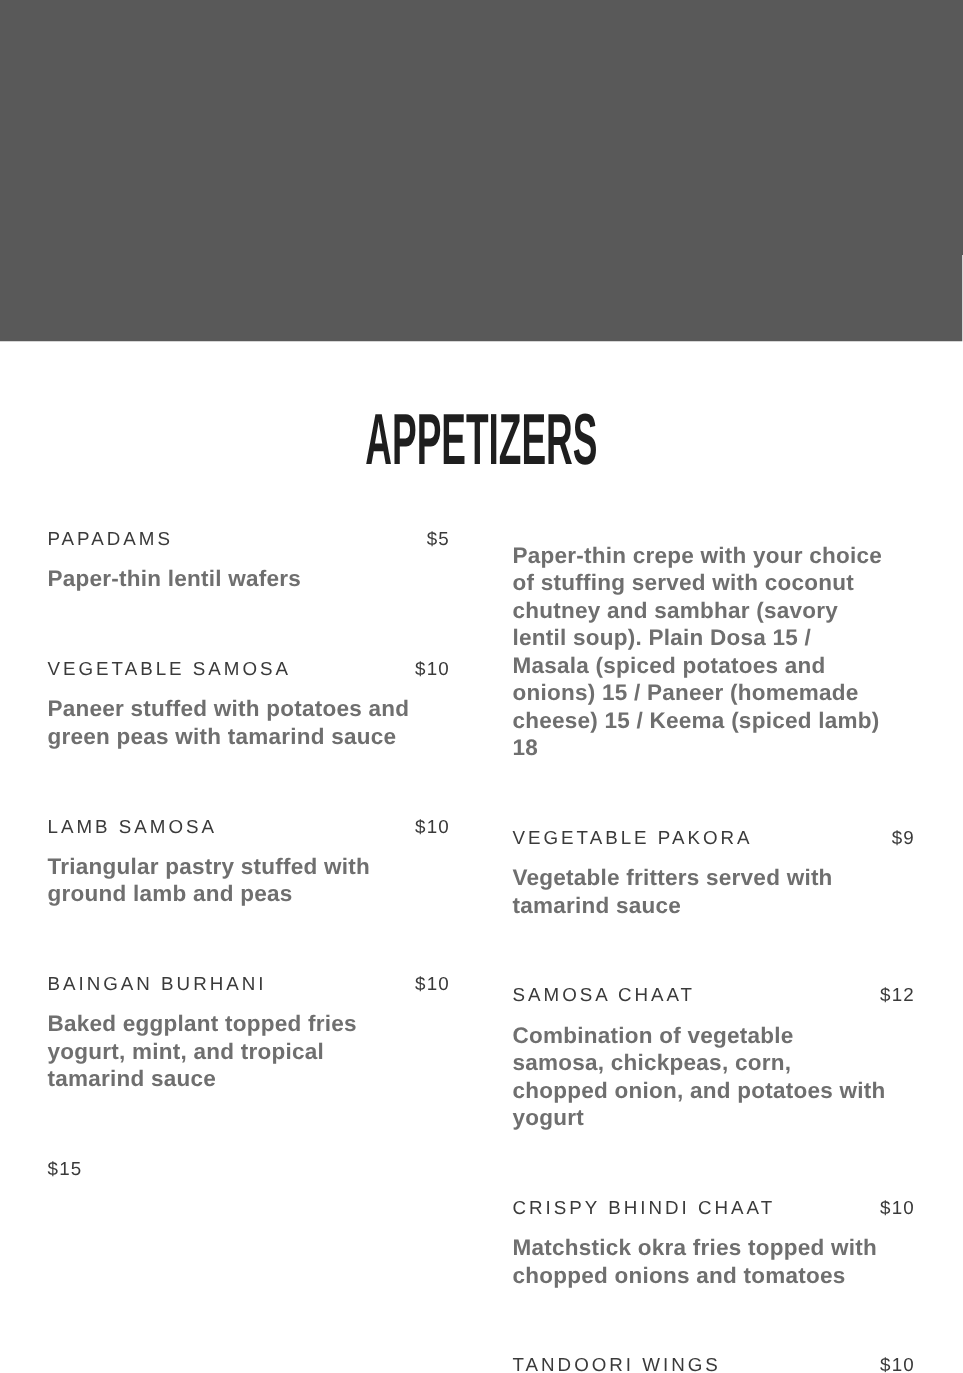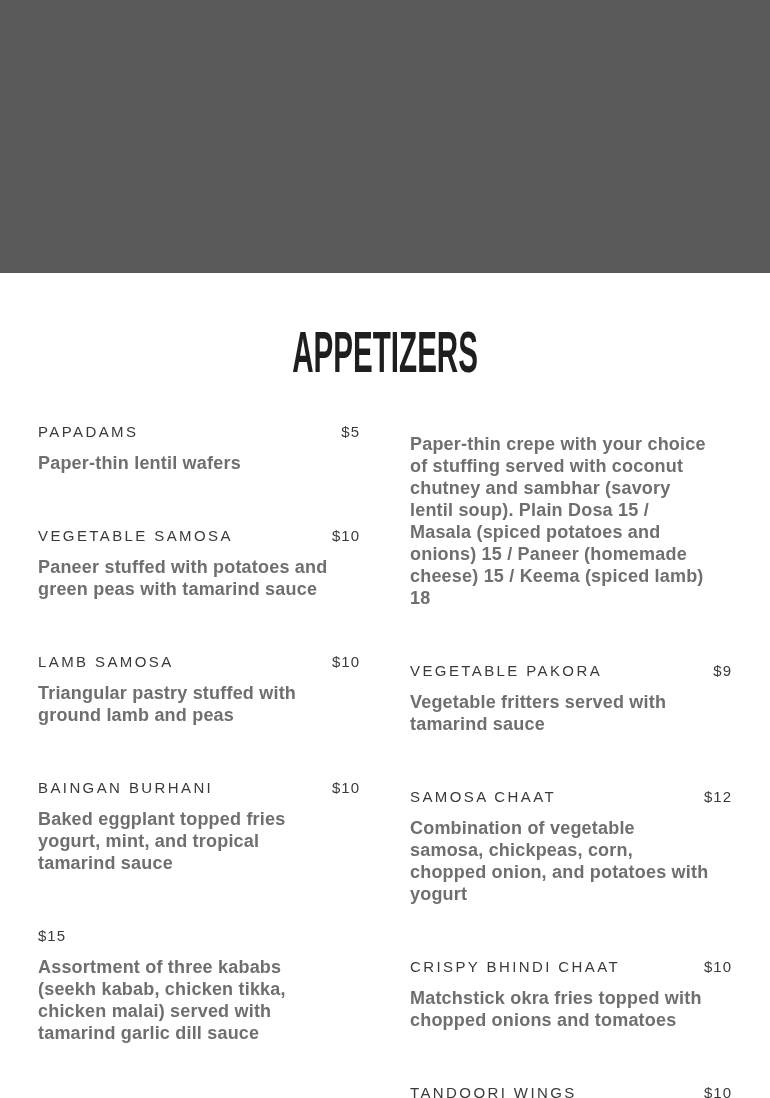--- a/index.html
+++ b/index.html
@@ -107,21 +107,20 @@
           <span class="item-name">BAINGAN BURHANI</span>
           <span class="item-price">$10</span>
         </div>
         <p class="item-desc">Baked eggplant topped fries yogurt, mint, and tropical tamarind sauce</p>
       </div>
 
       <div class="item">
         <div class="item-head">
           <span class="item-price">$15</span>
         </div>
-        <p class="item-desc">Assortment of three kababs (seekh kabab, chicken tikka, chicken malai) served with tamarind garlic dill sauce</p>
       </div>
 
     </div>
 
     <div class="col">
 
       <div class="item">
         <p class="item-desc">Paper-thin crepe with your choice of stuffing served with coconut chutney and sambhar (savory lentil soup). Plain Dosa 15 / Masala (spiced potatoes and onions) 15 / Paneer (homemade cheese) 15 / Keema (spiced lamb) 18</p>
       </div>
 

